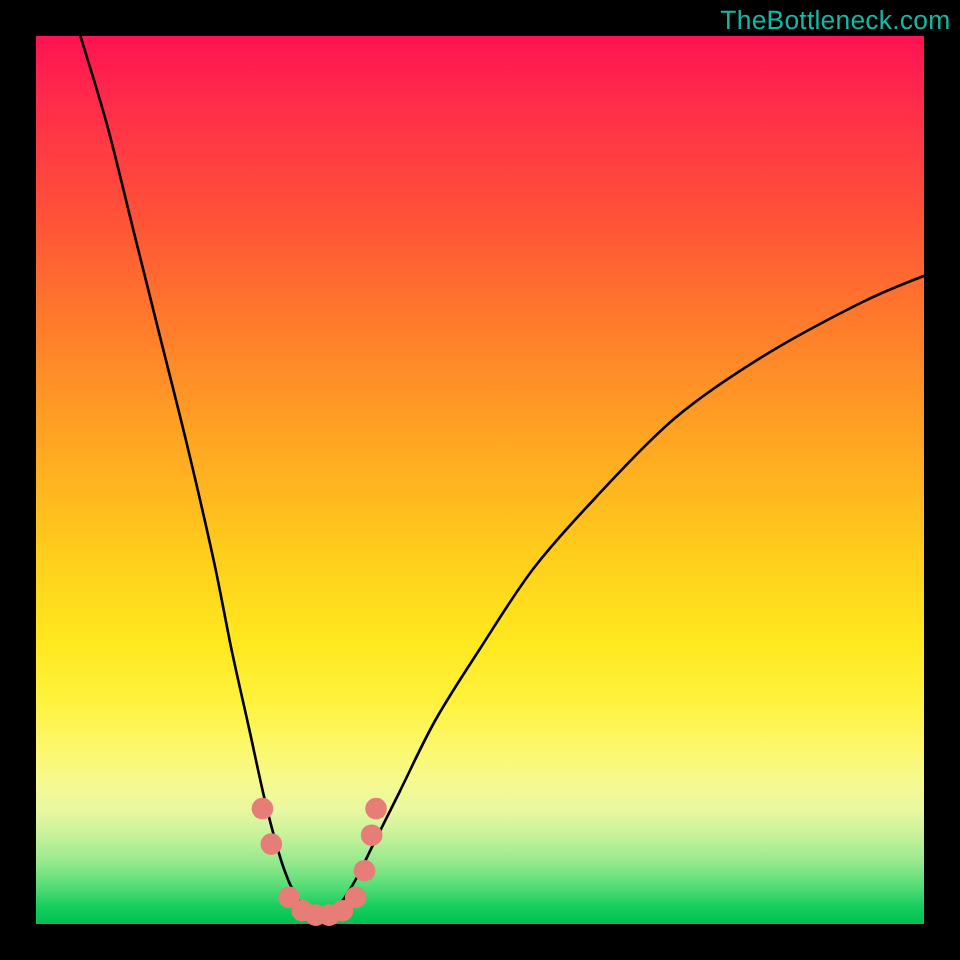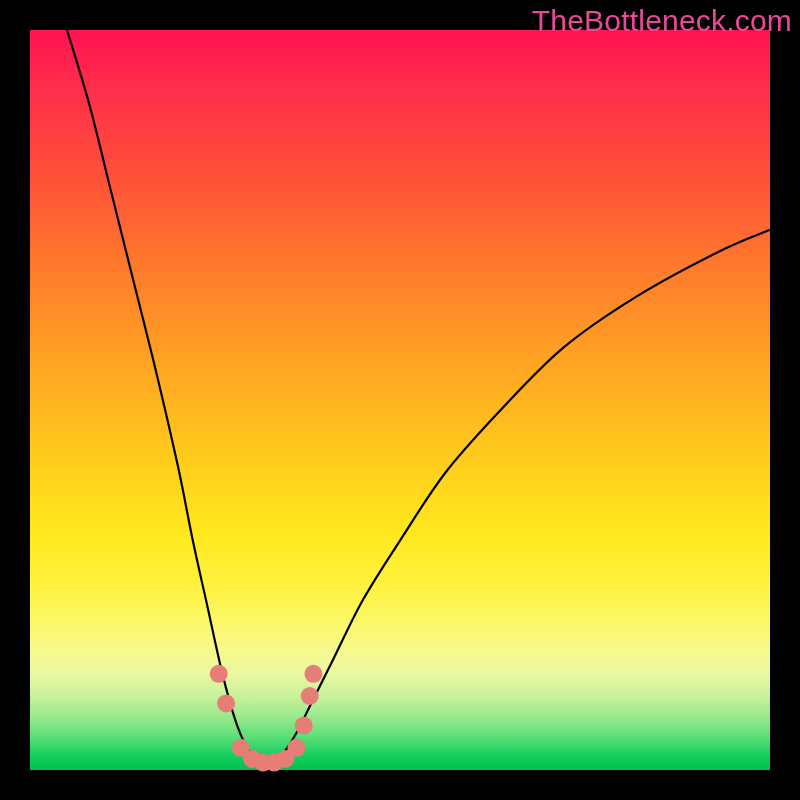--- a/index.html
+++ b/index.html
@@ -43,22 +43,22 @@
       #96e98c 93%,
       #4fdc74 96%,
       #16ce5e 98%,
       #00c24e 100%
     );
   }
   .watermark {
     position: absolute;
     top: 4px;
     right: 8px;
-    color: #ec4899;
-    font-size: 30px;
+    color: #14b8a6;
+    font-size: 22px;
     font-weight: 500;
     letter-spacing: 0.2px;
     user-select: none;
   }
   svg.curve {
     position: absolute;
     left: 0;
     top: 0;
     width: 740px;
     height: 740px;

